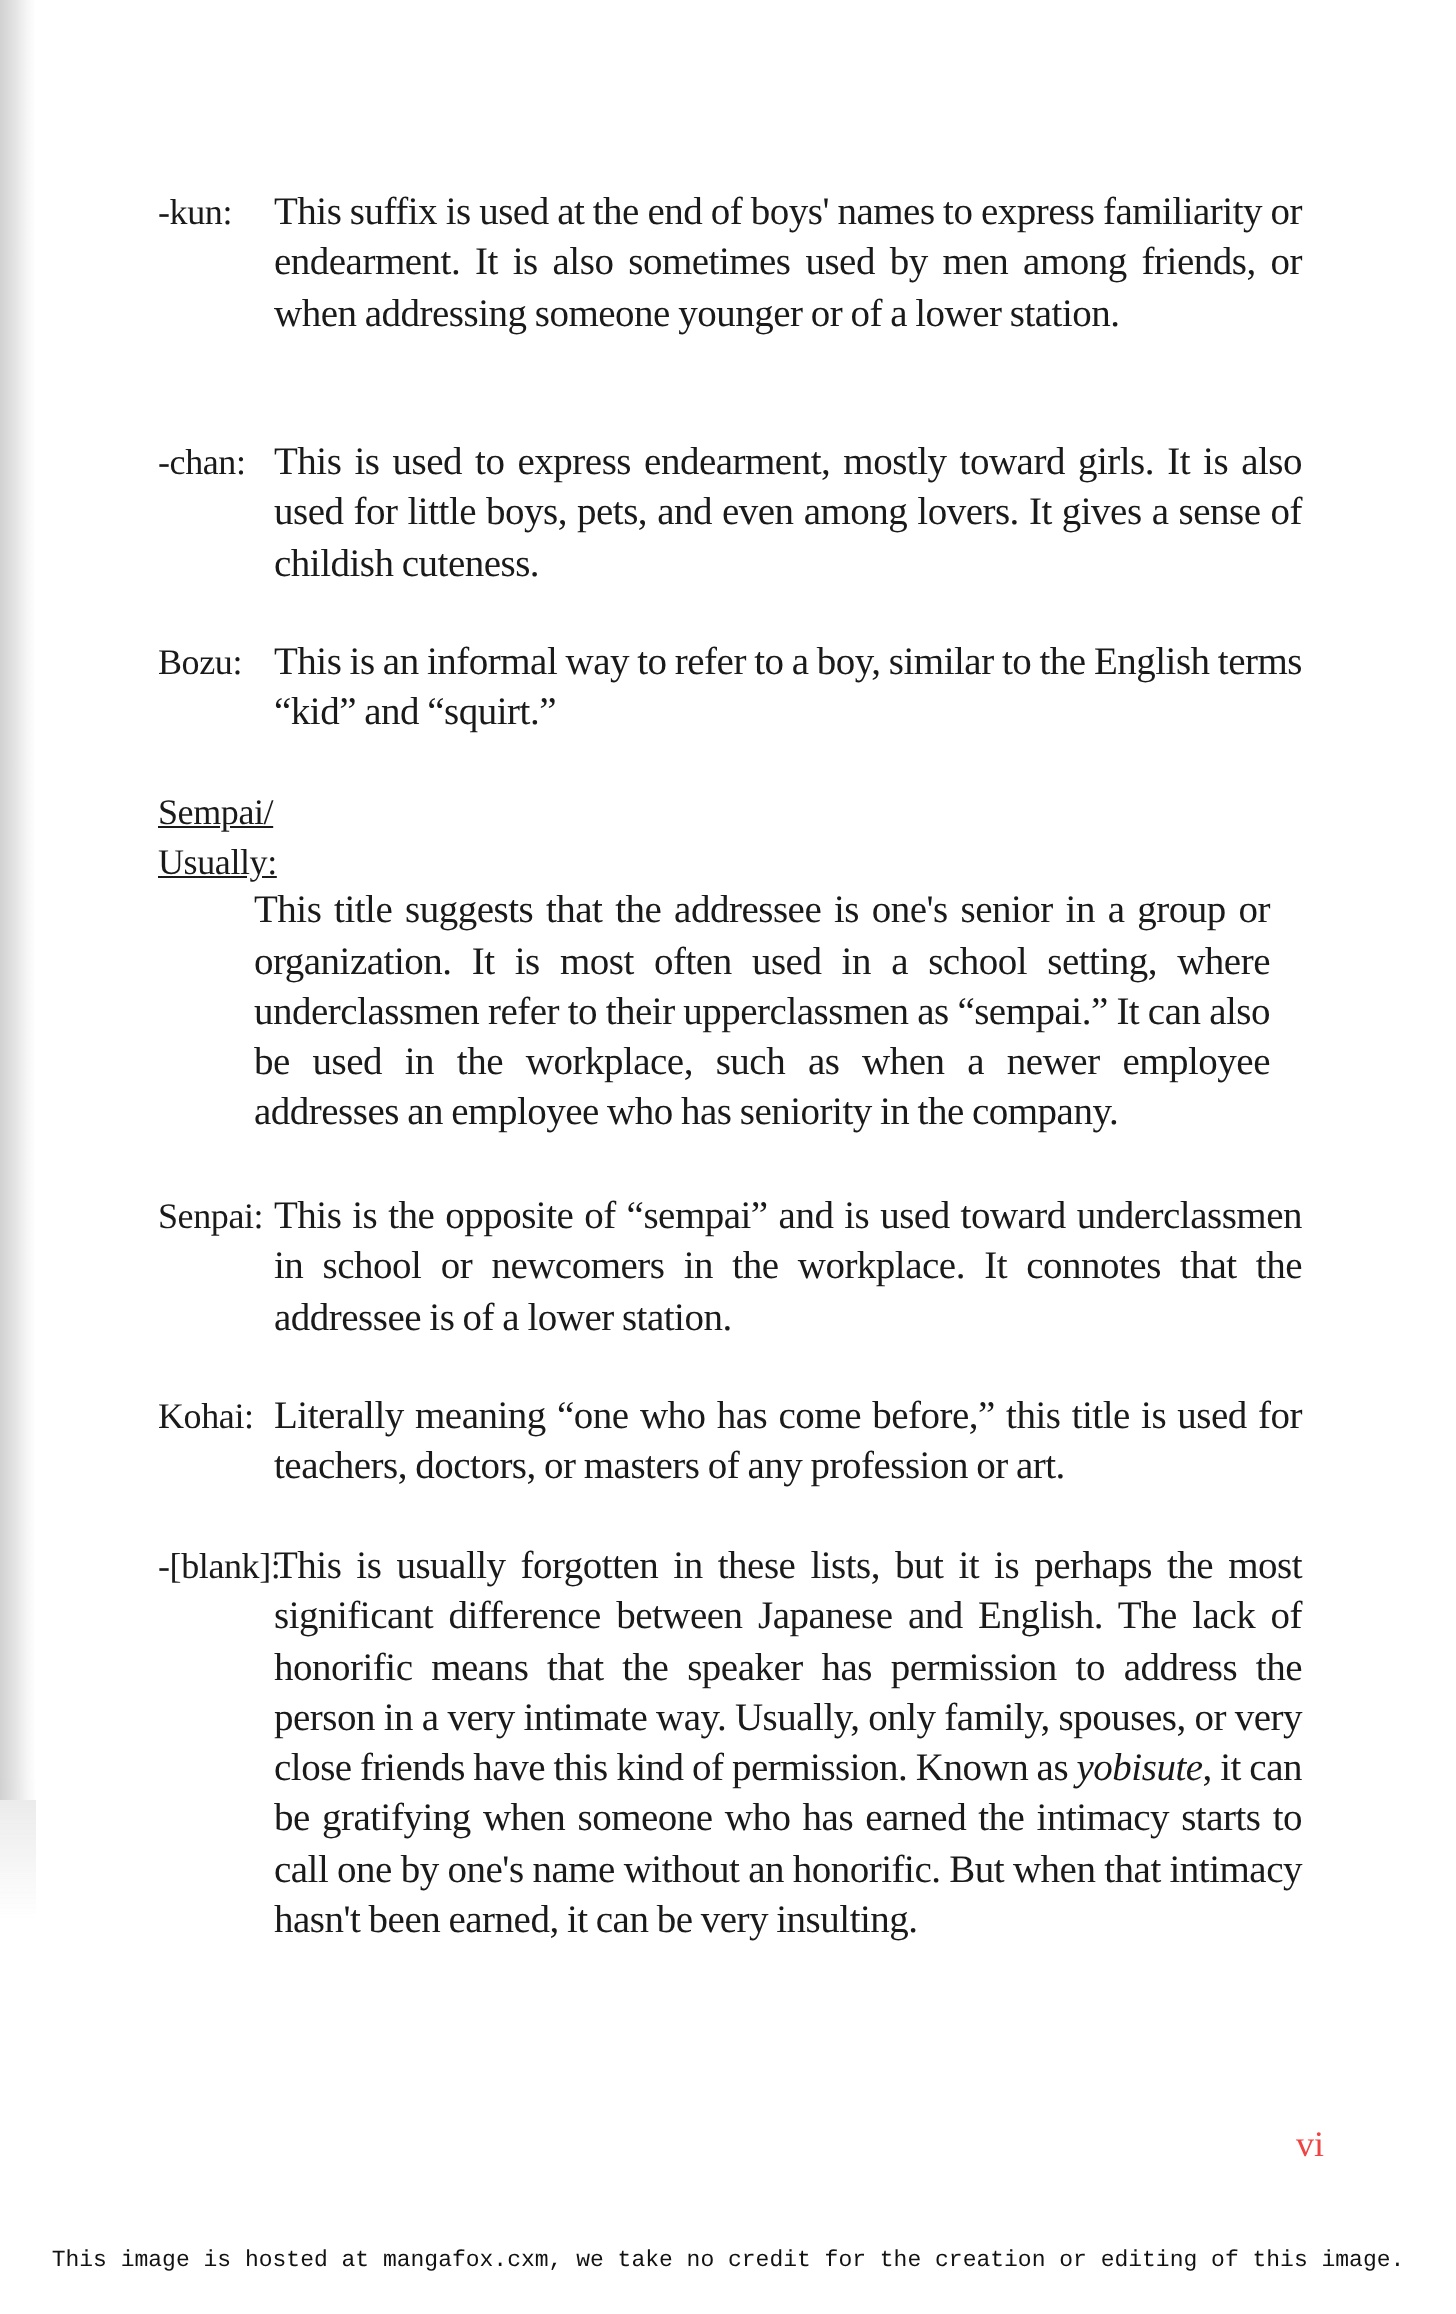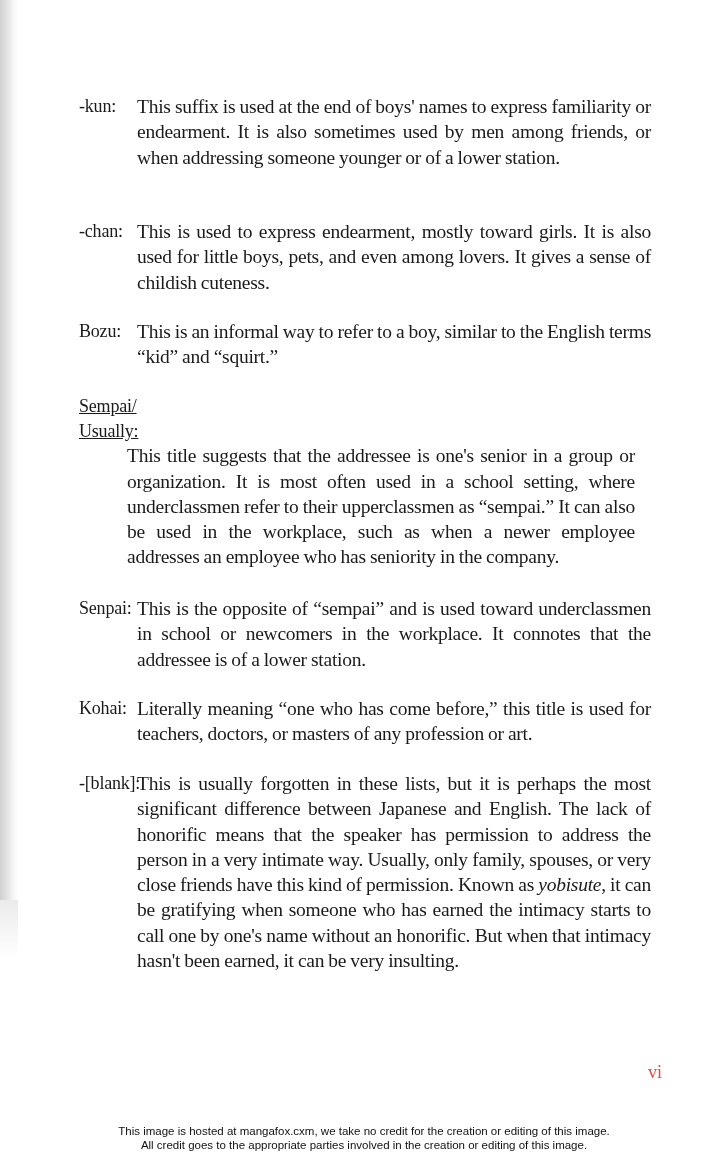--- a/index.html
+++ b/index.html
@@ -83,21 +83,21 @@
       top: 1062px;
       font-size: 18px;
       color: #ef4444;
     }
     .credit {
       position: absolute;
       left: 0;
       width: 728px;
       top: 1124px;
       text-align: center;
-      font-family: Liberation Sans, sans-serif;
+      font-family: Liberation Mono, monospace;
       font-size: 11.5px;
       line-height: 14px;
       color: #111111;
     }
     .credit span { display: block; }
   </style>
 </head>
 <body>
 
 <div class="scan-edge"></div>
@@ -139,16 +139,15 @@
 
   <div class="entry" id="entry-blank">
     <span class="term">-[blank]:</span>
     <div class="definition"><span>This is usually forgotten in these lists, but it is perhaps the most significant difference between Japanese and English. The lack of honorific means that the speaker has permission to address the person in a very intimate way. Usually, only family, spouses, or very close friends have this kind of permission. Known as </span><em>yobisute</em><span>, it can be gratifying when someone who has earned the intimacy starts to call one by one's name without an honorific. But when that intimacy hasn't been earned, it can be very insulting.</span></div>
   </div>
 
   <div class="page-number">vi</div>
 
   <div class="credit">
     <span>This image is hosted at mangafox.cxm, we take no credit for the creation or editing of this image.</span>
-    <span>All credit goes to the appropriate parties involved in the creation or editing of this image.</span>
   </div>
 
 </div>
 
 </body></html>

